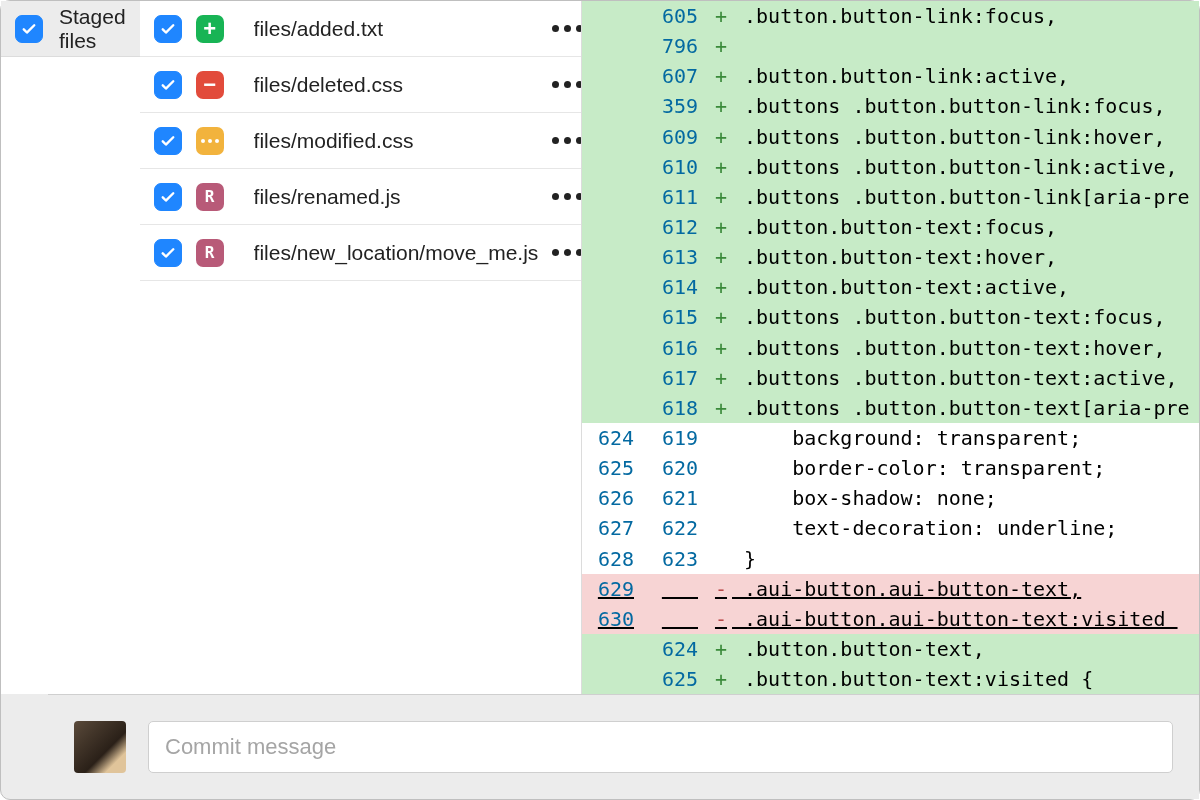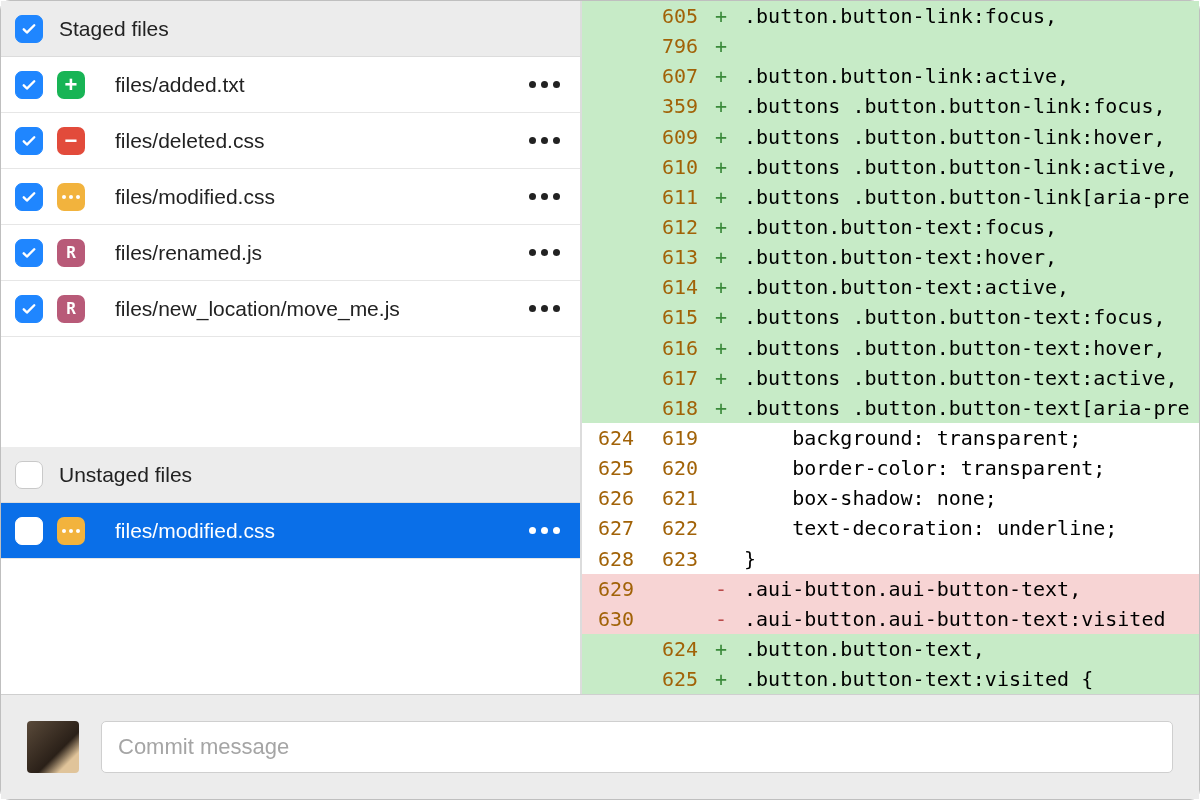--- a/index.html
+++ b/index.html
@@ -2,21 +2,21 @@
 <html><head>
 <meta charset="utf-8">
 <style>
   * { box-sizing: border-box; margin: 0; padding: 0; }
   html, body { width: 1200px; height: 800px; overflow: hidden; font-family: -apple-system, "Helvetica Neue", Arial, sans-serif; }
   .app {
     width: 1200px; height: 800px; display: flex; flex-direction: column;
     border: 1px solid #bfbfbf; border-radius: 10px; background: #ececec;
   }
   .main { flex: 1 1 auto; display: flex; min-height: 0; }
-  .sidebar { width: 580px; display: flex; flex-direction: column; background: #fff; border-right: 1px solid #dcdcdc; }
+  .sidebar { width: 580px; display: flex; flex-direction: row; background: #fff; border-right: 1px solid #dcdcdc; }
   .section-header {
     display: flex; align-items: center; height: 56px; padding: 0 14px;
     background: #ececec; border-bottom: 1px solid #dcdcdc; font-size: 21px; color: #222;
   }
   .section-header .chk { margin-right: 16px; }
   .filelist { background: #fff; }
   .filelist.fill { flex: 1 1 auto; }
   .file-row {
     display: flex; align-items: center; height: 56px; padding: 0 14px;
     border-bottom: 1px solid #e6e6e6; font-size: 21px; color: #222;
@@ -59,37 +59,37 @@
   .status .dots3 i { width:4px; height:4px; border-radius:50%; background:#fff; display:block; }
   .status .r { font-size:16px; font-weight:800; font-family: ui-monospace, monospace;}
 
   
   .more { display:inline-flex; gap:5px; padding:6px; cursor:pointer; }
   .more span { width:7px; height:7px; border-radius:50%; background:#222; display:block; }
 
   
   .diffpane { flex:1 1 auto; min-width:0; background:#fff; display:flex; flex-direction:column; overflow:hidden; border-left:1px solid #dcdcdc;}
   .diffline { display:flex; align-items:center; height:32.3px; font-family: "SF Mono","Menlo","Consolas",monospace; font-size:20px; white-space:pre; }
-  .ln { width:64px; text-align:right; color:#a16207; padding-right:12px; flex:0 0 auto; font-size:20px;}
+  .ln { width:64px; text-align:right; color:#0369a1; padding-right:12px; flex:0 0 auto; font-size:20px;}
   .ln.old {}
   .ln.new {}
   .sign { width:22px; text-align:center; flex:0 0 auto; }
   .code { flex:1 1 auto; overflow:hidden; }
   .diffline.add { background:#c7ebc7; }
   .diffline.add .sign { color:#3a8a3a; }
-  .diffline.del { background:#f7d4d4; }
+  .diffline.del { background:#f7d4d4;text-decoration:underline; }
   .diffline.del .sign { color:#b94a4a; }
   .diffline.ctx { background:#ffffff; }
   .diffline .ln.blank { color:transparent; }
   .diffpane { position:relative; }
 
   
   .commitbar {
     height:112px; border-top:1px solid #cfcfcf; background:#ececec;
-    display:flex; align-items:center; padding:0 26px; gap:22px;
+    display:flex; align-items:center; padding:0 26px; gap:22px;margin-left:47px;
   }
   .avatar { width:52px; height:52px; border-radius:4px; background:linear-gradient(135deg,#5a4a3a 0%, #2a2018 60%, #e0c49a 80%); flex:0 0 auto; background-size:cover;}
   .commit-input {
     flex:1 1 auto; height:52px; border:1px solid #cfcfcf; border-radius:5px;
     background:#fff; font-size:22px; padding:0 16px; color:#333; outline:none;
   }
   .commit-input::placeholder { color:#a5a5a5; }
 </style>
 </head>
 <body>

